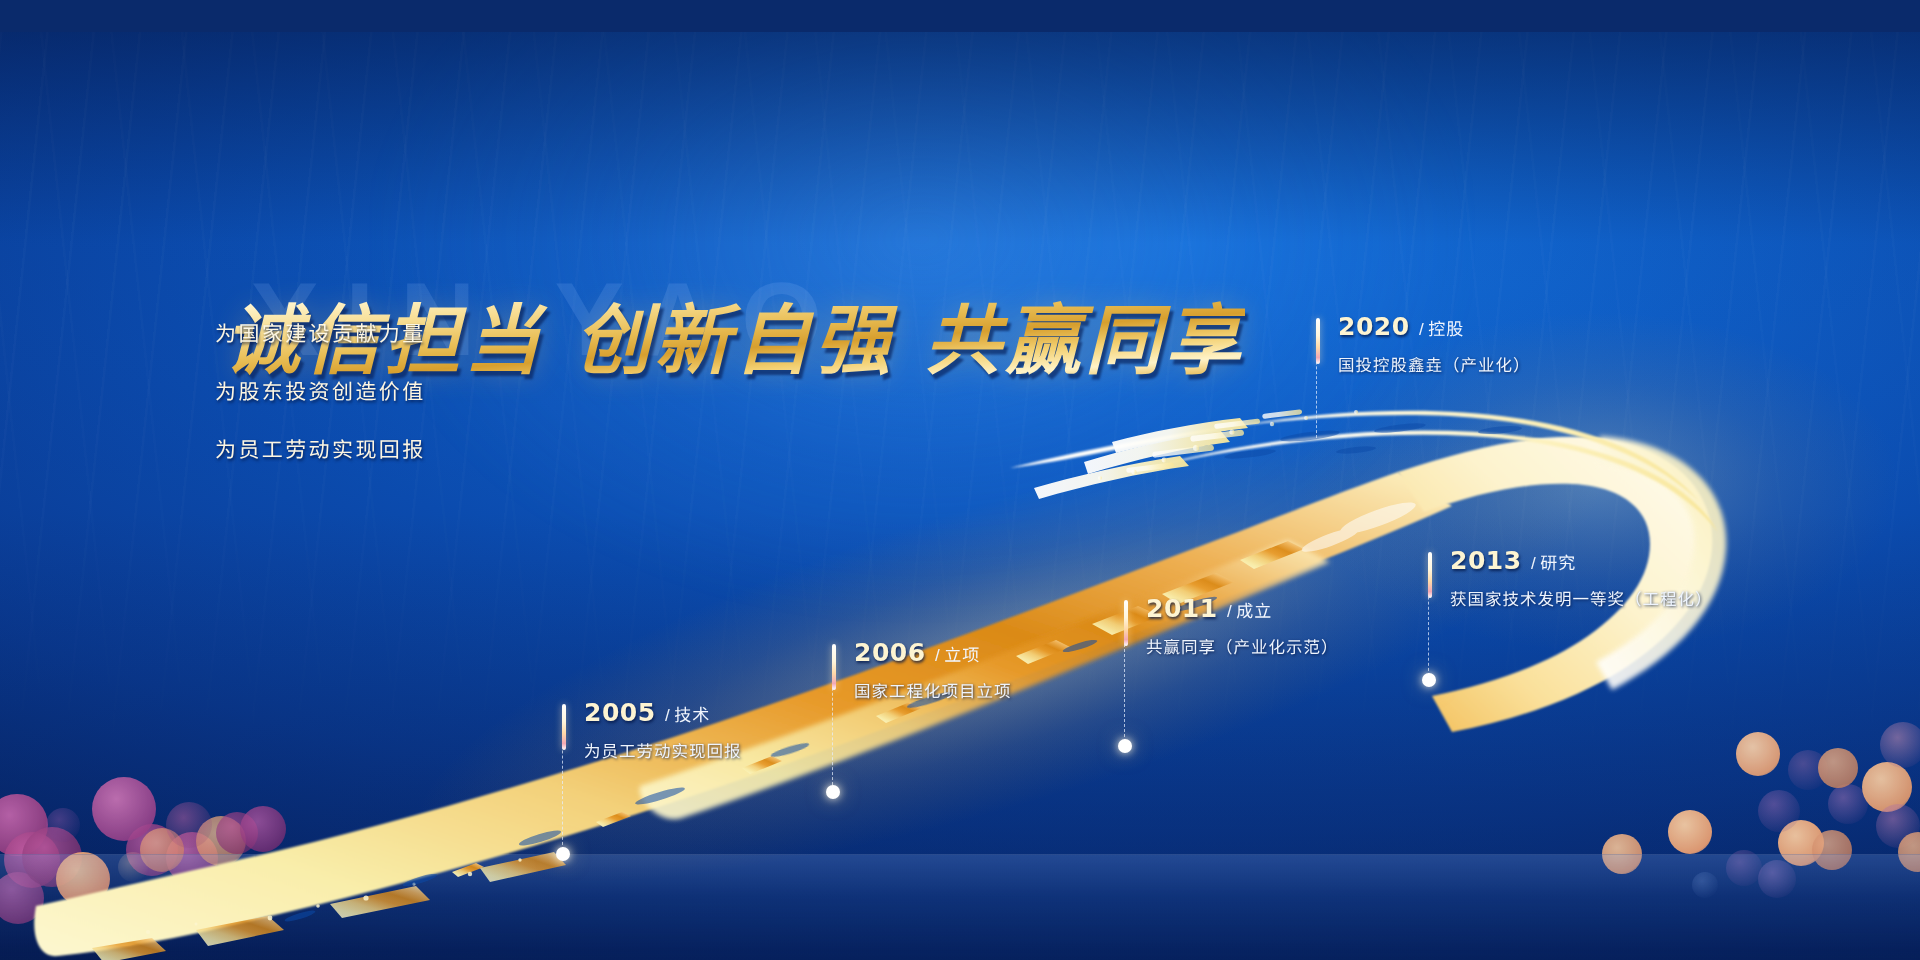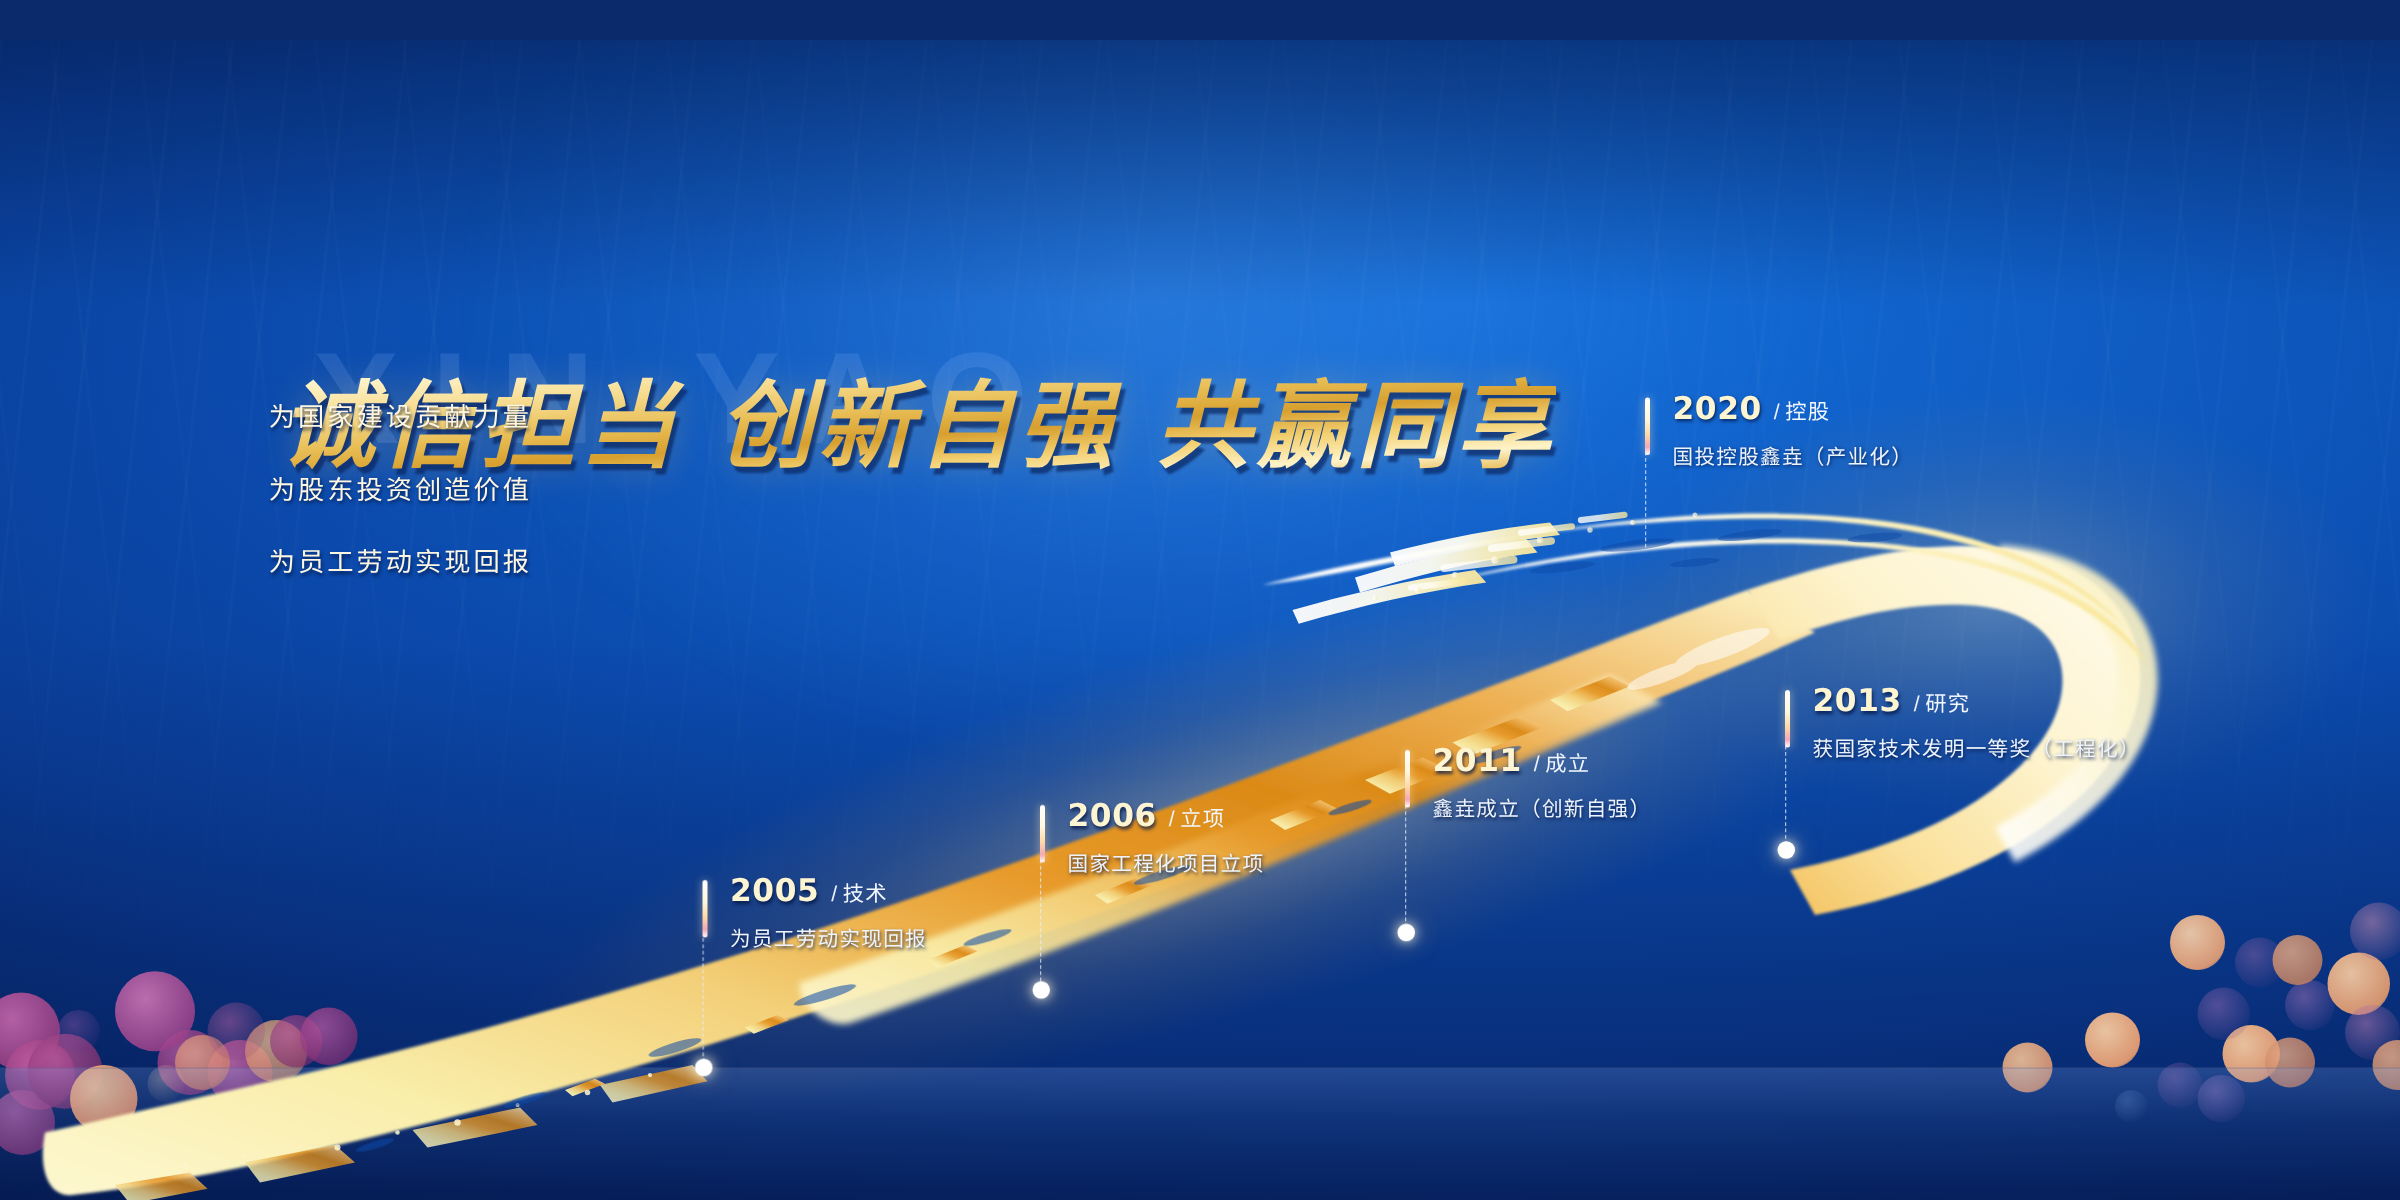--- a/index.html
+++ b/index.html
@@ -388,21 +388,21 @@
       <div class="desc">国家工程化项目立项</div>
     </div>
   </div>
 
   <div class="marker" style="left:1124px; top:568px;">
     <div class="bar"></div>
     <div class="txt">
       <span class="yr">2011</span>
       <span class="slash">/</span>
       <span class="kw">成立</span>
-      <div class="desc">鑫垚成立（创新自强）</div>
+      <div class="desc">共赢同享（产业化示范）</div>
     </div>
   </div>
 
   <div class="marker" style="left:1428px; top:520px;">
     <div class="bar"></div>
     <div class="txt">
       <span class="yr">2013</span>
       <span class="slash">/</span>
       <span class="kw">研究</span>
       <div class="desc">获国家技术发明一等奖（工程化）</div>

